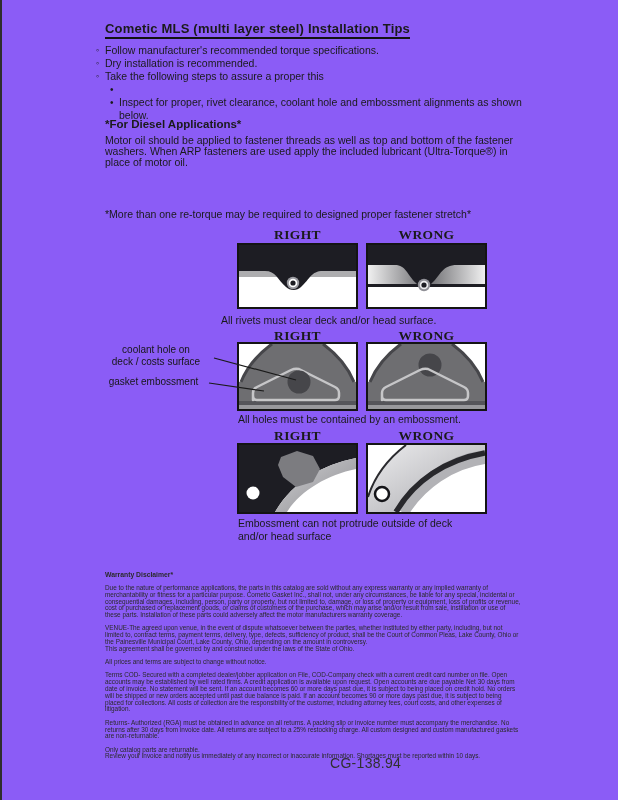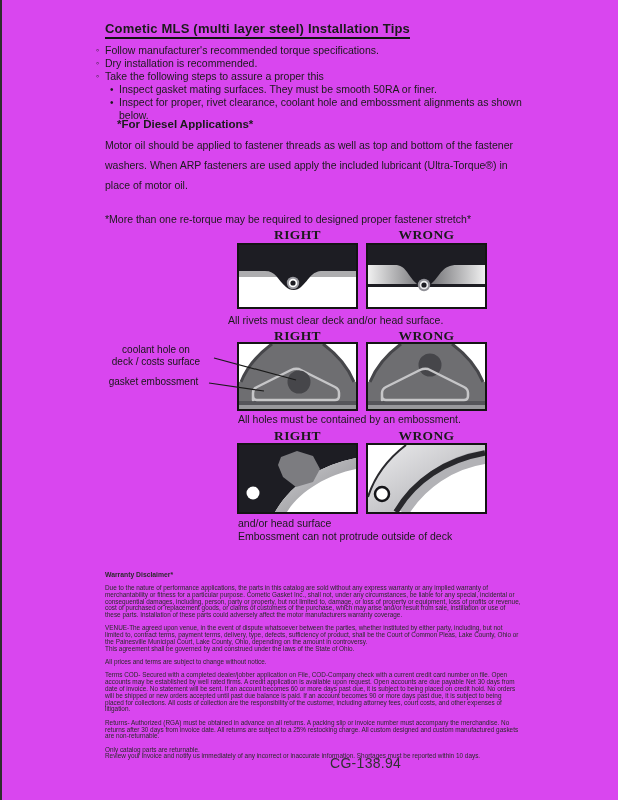--- a/index.html
+++ b/index.html
@@ -1,27 +1,27 @@
 <!DOCTYPE html>
 <html><head>
 <meta charset="utf-8">
 <style>
   html,body{margin:0;padding:0;background:#fff;}
-  .page{position:relative;width:618px;height:800px;background:#d946ef;overflow:hidden;
+  .page{position:relative;width:618px;height:800px;background:#8b5cf6;overflow:hidden;
         font-family:"Liberation Sans",sans-serif;color:#1a1a1a;}
   .left-edge{position:absolute;left:0;top:0;width:2px;height:800px;background:#2e2e2e;}
   .title{position:absolute;left:105px;top:21px;margin:0;font-size:13px;font-weight:bold;
          letter-spacing:.2px;border-bottom:2px solid #121212;padding-bottom:1px;}
   .tips{position:absolute;left:96px;top:44px;width:435px;font-size:10.5px;line-height:13px;}
   .tip-row{display:flex;}
   .tip-row .mk{width:9px;flex:0 0 9px;font-size:9px;line-height:13px;}
   .tip-row.sub{margin-left:14px;}
   .tip-row.sub .mk{font-size:10px;}
-  .diesel-h{position:absolute;left:117px;top:118px;margin:0;font-size:11.5px;font-weight:bold;}
-  .para{position:absolute;left:105px;width:420px;font-size:10.5px;line-height:20px;}
+  .diesel-h{position:absolute;left:105px;top:118px;margin:0;font-size:11.5px;font-weight:bold;}
+  .para{position:absolute;left:105px;width:420px;font-size:10.5px;line-height:11px;}
   .p1{top:135px;} .p2{top:166px;} .pnote{top:209px;}
   .dlabel{position:absolute;width:121px;text-align:center;font-size:13.5px;font-weight:bold;letter-spacing:.4px;font-family:Liberation Serif, serif;}
   .dbox{position:absolute;width:117px;border:2px solid #141414;background:#fff;line-height:0;}
   .cap{position:absolute;font-size:10.5px;line-height:13px;}
   .ann{position:absolute;text-align:center;font-size:10px;line-height:11.5px;color:#161616;}
   .leader{position:absolute;left:0;top:0;pointer-events:none;}
   .disclaimer{position:absolute;left:105px;top:571px;width:416px;color:#2a2a2a;}
   .disclaimer h2{margin:0 0 7px 0;font-size:6.8px;font-weight:bold;}
   .disclaimer .dp{margin:0 0 6.5px 0;font-size:6.4px;line-height:6.8px;}
   .disclaimer .dp div{margin:0;}
@@ -43,21 +43,20 @@
     <div class="tip-row">
       <span class="mk">◦</span>
       <span>Dry installation is recommended.</span>
     </div>
     <div class="tip-row">
       <span class="mk">◦</span>
       <span>Take the following steps to assure a proper this</span>
     </div>
     <div class="tip-row sub">
       <span class="mk">•</span>
-      <span>Inspect gasket mating surfaces.  They must be smooth 50RA or finer.</span>
     </div>
     <div class="tip-row sub">
       <span class="mk">•</span>
       <span>Inspect for proper, rivet clearance, coolant hole and embossment alignments as shown below.</span>
     </div>
   </div>
 
   <h2 class="diesel-h">*For Diesel Applications*</h2>
   <div class="para p1">Motor oil should be applied to fastener threads as well as top and bottom of the fastener washers. When ARP fasteners are used apply the included lubricant (Ultra-Torque®) in place of motor oil.</div>
   <div class="para pnote">*More than one re-torque may be required to designed proper fastener stretch*</div>
@@ -90,21 +89,21 @@
       <rect x="0" y="0" width="117" height="62" fill="#ffffff"></rect>
       <rect x="0" y="20" width="58" height="20" fill="url(#gL)"></rect>
       <rect x="59" y="20" width="58" height="20" fill="url(#gR)"></rect>
       <path d="M0,0 H117 V20 H89 C74,20 73,30 64,38 C60,43 52,43 48,38 C39,30 38,20 27,20 H0 Z" fill="#1d1d23"></path>
       <rect x="0" y="39" width="117" height="3" fill="#1d1d23"></rect>
       <circle cx="56" cy="40" r="6.2" fill="#8f8f95"></circle>
       <circle cx="56" cy="40" r="4.3" fill="#ececee"></circle>
       <circle cx="56" cy="40" r="2.6" fill="#1d1d23"></circle>
     </svg>
   </div>
-  <div class="cap" style="left:228px;top:314px;">All rivets must clear deck and/or head surface.</div>
+  <div class="cap" style="left:221px;top:314px;">All rivets must clear deck and/or head surface.</div>
 
   <div class="dlabel" style="left:237px;top:328px;">RIGHT</div>
   <div class="dlabel" style="left:366px;top:328px;">WRONG</div>
 
   <div class="ann" style="left:101px;top:344px;width:110px;">
     <div>coolant hole on</div>
     <div>deck / costs surface</div>
   </div>
   <div class="ann" style="left:101px;top:376px;width:105px;">gasket embossment</div>
 
@@ -164,22 +163,22 @@
       </defs>
       <rect x="0" y="0" width="117" height="67" fill="#ffffff"></rect>
       <path d="M38,0 C21,13 7,30 0,52 L0,67 H30 C48,36 80,15 117,9 L117,0 Z" fill="url(#d3g)"></path>
       <path d="M38,0 C21,13 7,30 0,52" stroke="#2a2a2e" stroke-width="2" fill="none"></path>
       <path d="M34,67 C52,38 82,17 117,12" stroke="#b2b2b6" stroke-width="14" fill="none"></path>
       <path d="M28,67 C46,36 77,15 117,8" stroke="#28282c" stroke-width="5.5" fill="none"></path>
       <circle cx="14" cy="49" r="7" fill="#ffffff" stroke="#151519" stroke-width="2.5"></circle>
     </svg>
   </div>
   <div class="cap" style="left:238px;top:517px;">
+    <div>Embossment can not protrude outside of deck</div>
     <div>and/or head surface</div>
-    <div>Embossment can not protrude outside of deck</div>
   </div>
 
   <svg class="leader" width="618" height="800" viewBox="0 0 618 800">
     <line x1="214" y1="358" x2="296" y2="380" stroke="#1a1a1a" stroke-width="1.2"></line>
     <line x1="209" y1="383" x2="264" y2="391" stroke="#1a1a1a" stroke-width="1.2"></line>
   </svg>
 
   <div class="disclaimer">
     <h2>Warranty Disclaimer*</h2>
     <div class="dp">Due to the nature of performance applications, the parts in this catalog are sold without any express warranty or any implied warranty of merchantability or fitness for a particular purpose.  Cometic Gasket Inc., shall not, under any circumstances, be liable for any special, incidental or consequential damages, including, person, party or property, but not limited to, damage, or loss of property or equipment, loss of profits or revenue, cost of purchased or replacement goods, or claims of customers of the purchase, which may arise and/or result from sale, instillation or use of these parts.  Installation of these parts could adversely affect the motor manufacturers warranty coverage.</div>

